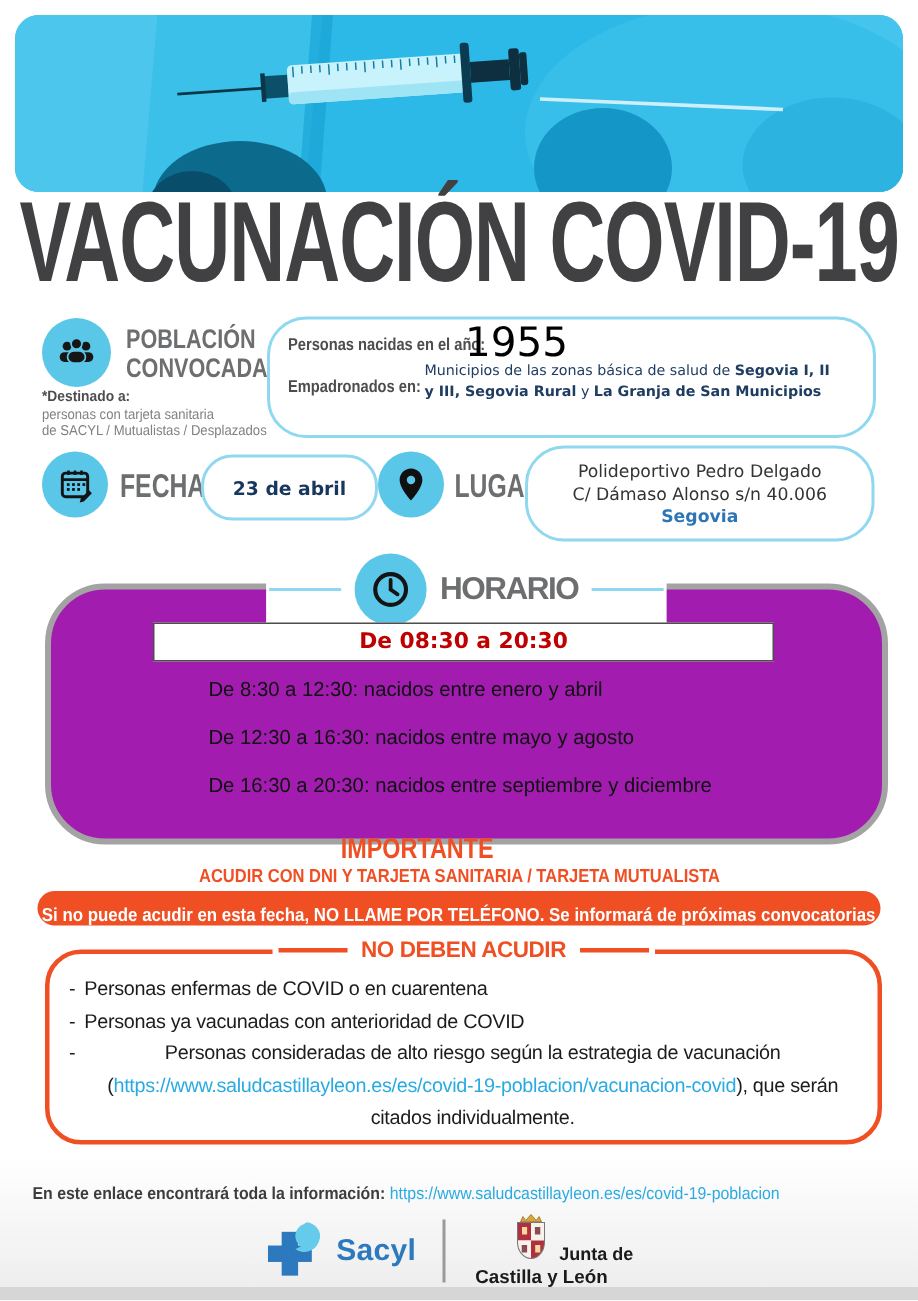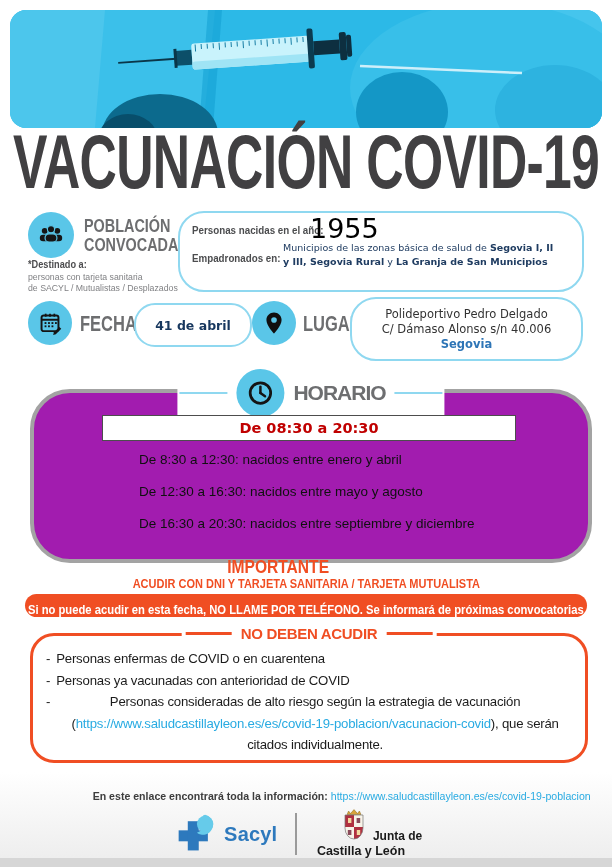--- a/index.html
+++ b/index.html
@@ -105,21 +105,21 @@
               white-space:nowrap; }
   .nd-items { position:absolute; left:13px; top:12px; width:528px; font-size:13.2px;
               line-height:21.5px; color:#1c1c1c; letter-spacing:-.2px; }
   .nd-item { display:flex; gap:6px; }
   .nd-dash { flex:0 0 auto; }
   .nd-link { color:#29abe2; word-break:break-word; }
 
   
   .footer-bg { position:absolute; left:0; top:772px; width:612px; height:95px;
                background:linear-gradient(#ffffff, #ececec); }
-  .f-info { position:absolute; left:0; width:612px; top:790px; text-align:right;
+  .f-info { position:absolute; left:0; width:612px; top:790px; text-align:left;
             font-size:11.5px; color:#3d3d3d; }
   .f-info-label { font-weight:700; }
   .f-info-link  { color:#29abe2; font-weight:400; }
   .logos { position:absolute; left:0; width:612px; top:808px; display:flex;
            justify-content:center; align-items:center; gap:18px; }
   .sacyl { display:flex; align-items:center; gap:7px; }
   .sacyl-word { font-size:20px; font-weight:700; color:#2d79bd; letter-spacing:.2px; }
   .logo-div { width:1.5px; height:42px; background:#9a9a9a; }
   .junta { position:relative; width:122px; height:52px; }
   .junta-shield { position:absolute; left:24px; top:0; }
@@ -210,21 +210,21 @@
           <rect x="16.6" y="11.2" width="1.7" height="1.7"></rect>
         <rect x="7" y="14.2" width="1.7" height="1.7"></rect>
           <rect x="10.2" y="14.2" width="1.7" height="1.7"></rect>
         <rect x="13.4" y="14.2" width="1.7" height="1.7"></rect>
       </g>
       <path d="M15.6,20.6 l5,-5 1.8,1.8 -5,5 -2.5,.7 z" fill="#141414"></path>
     </svg>
   </div>
   <div class="row-label f-label">FECHA</div>
   <div class="fecha-pill">
-    <span>41 de abril</span>
+    <span>23 de abril</span>
   </div>
 
   <div class="circle l-icon">
     <svg width="26" height="26" viewBox="0 0 24 24">
       <path d="M12,2.2 c-3.9,0 -7,3.1 -7,7 0,5.2 7,12.6 7,12.6 s7,-7.4 7,-12.6 c0,-3.9 -3.1,-7 -7,-7 z" fill="#101010"></path>
       <circle cx="12" cy="9.2" r="2.6" fill="#5ac6e8"></circle>
     </svg>
   </div>
   <div class="row-label l-label">LUGAR</div>
   <div class="lugar-box">

